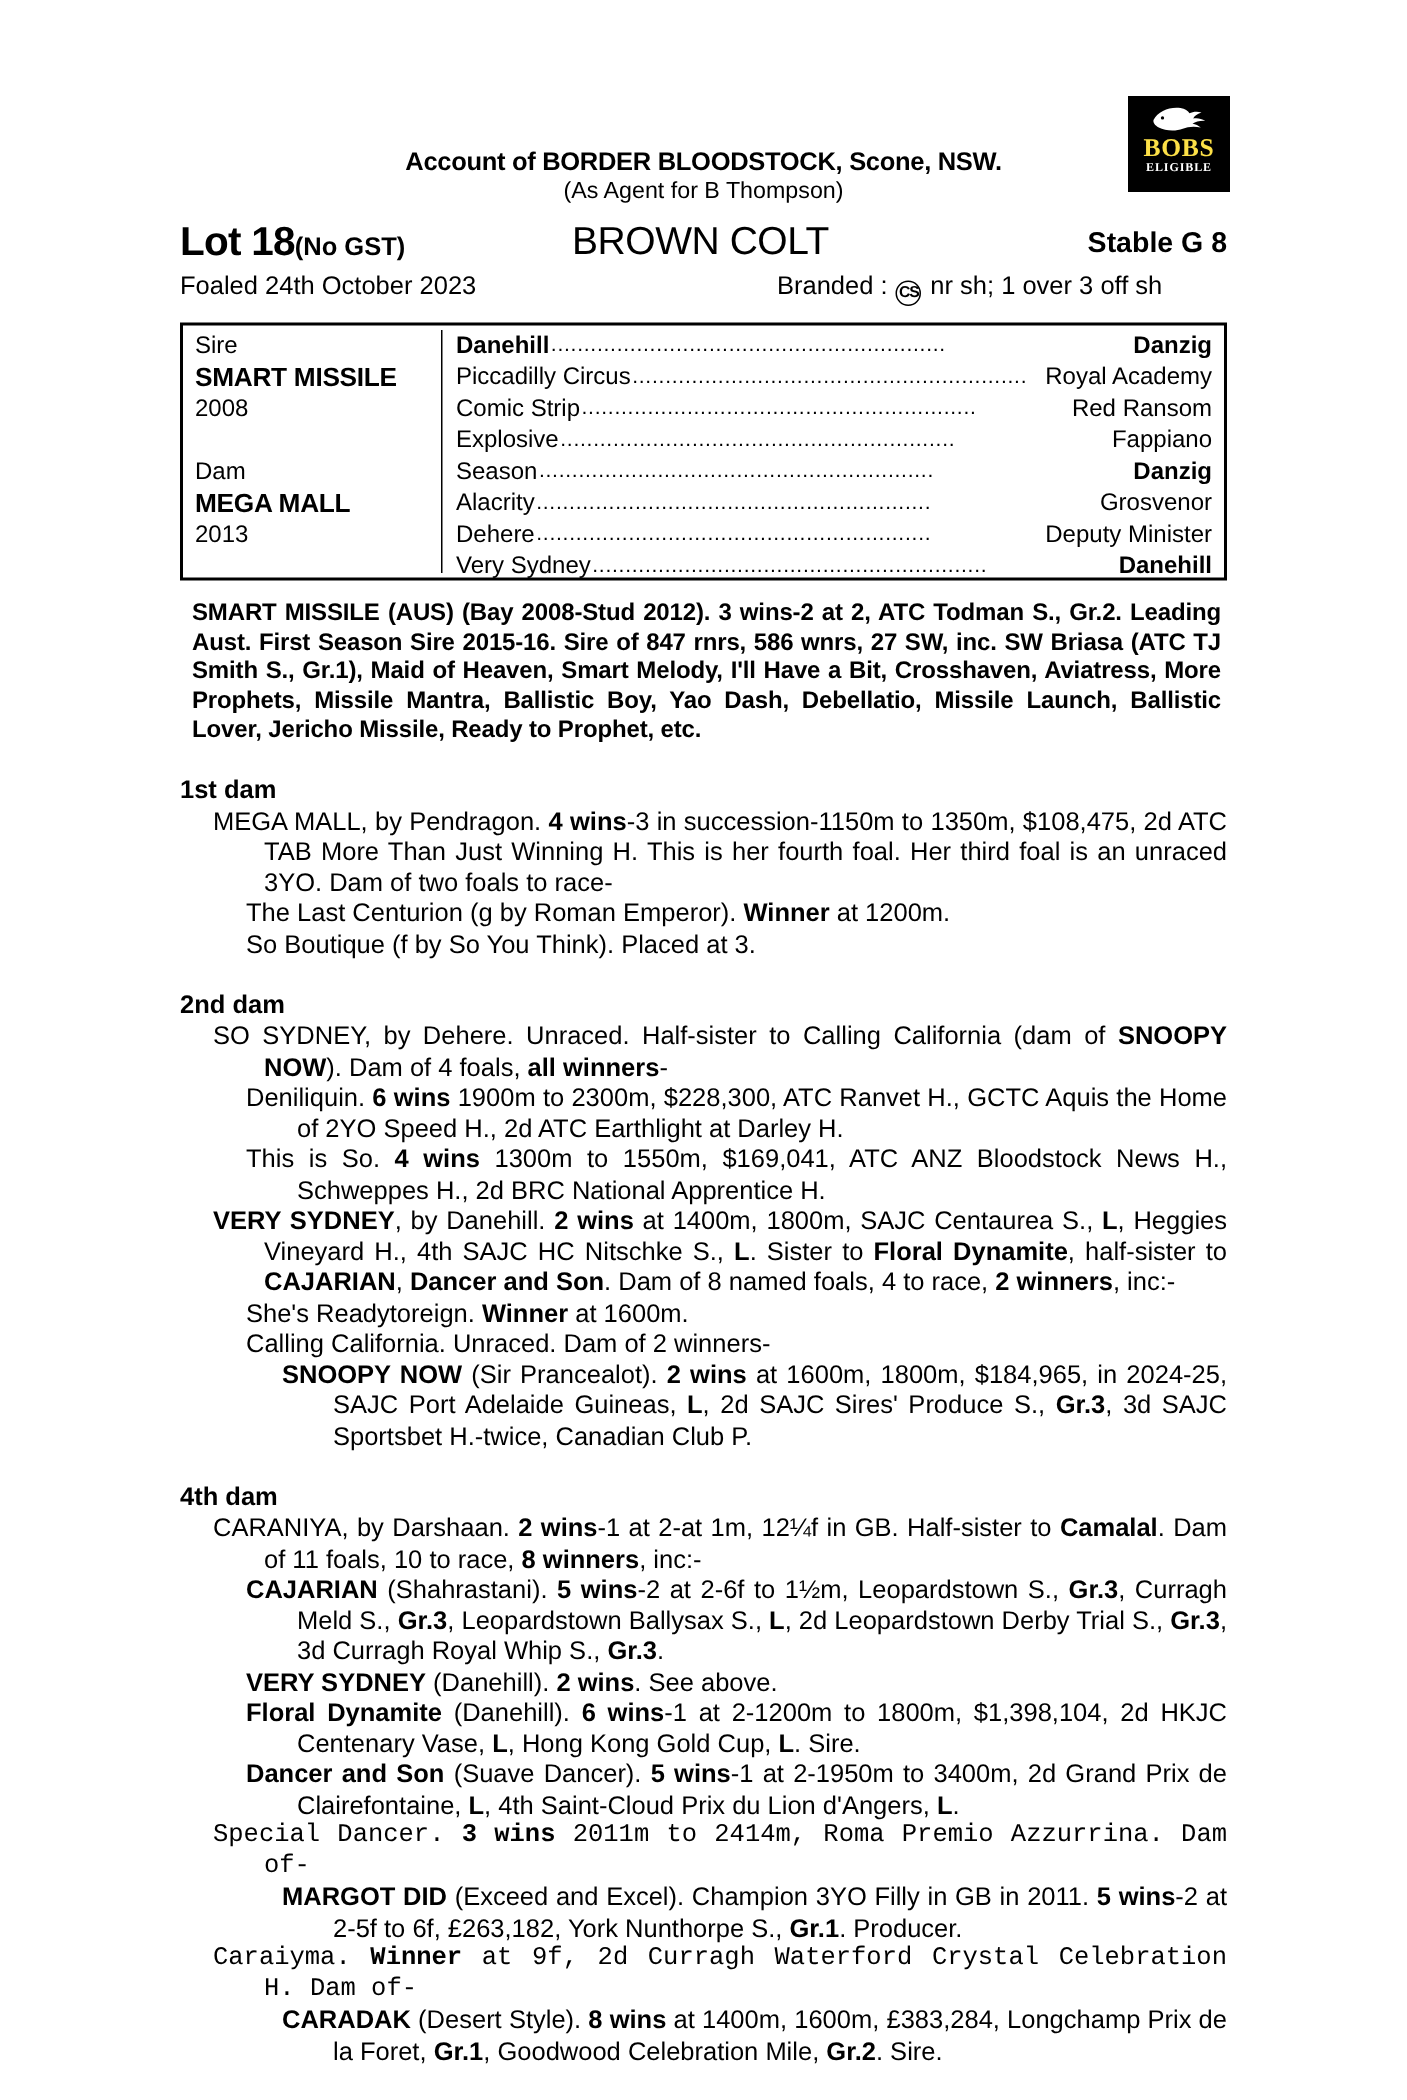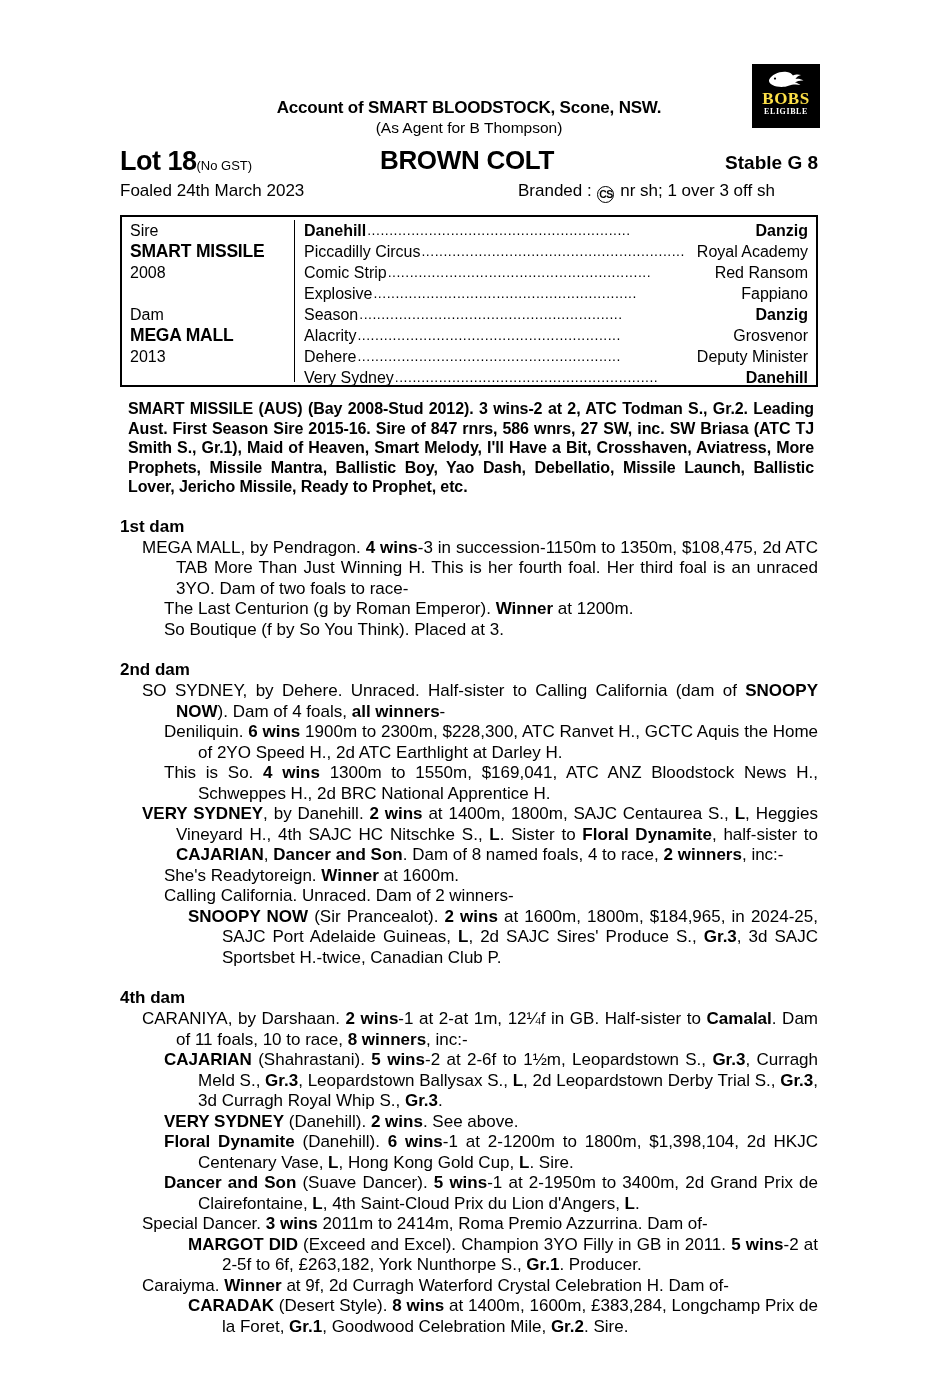--- a/index.html
+++ b/index.html
@@ -82,30 +82,30 @@
     left: 0;
     bottom: 0;
     white-space: nowrap;
   }
   .lot-num {
     font-weight: bold;
     font-size: 27px;
     letter-spacing: -0.5px;
   }
   .lot-gst {
-    font-size: 13px;
-    font-weight: normal;
+    font-size: 17px;
+    font-weight: bold;
   }
   .colt-title {
     position: absolute;
     left: 0;
     right: 4px;
     bottom: 1px;
     text-align: center;
-    font-weight: bold;
+    font-weight: normal;
     font-size: 26px;
     letter-spacing: -0.3px;
   }
   .stable {
     position: absolute;
     right: 0;
     bottom: 3px;
     font-weight: bold;
     font-size: 19px;
     white-space: nowrap;
@@ -202,52 +202,52 @@
     margin-top: 20px;
     margin-bottom: 1px;
   }
   .para {
     font-size: 17px;
     line-height: 20.5px;
     text-align: justify;
     text-justify: inter-word;
   }
   .hang-b { padding-left: 56px; text-indent: -34px; }
-  .lvl1 { margin-left: 0px; }
+  .lvl1 { margin-left: 0px; font-family: Liberation Mono, monospace; }
   .lvl2 { margin-left: 22px; }
   .lvl3 { margin-left: 46px; }
   .nojust { text-align: left; }
 </style>
 </head>
 <body>
 
 <div class="bobs-logo">
   <svg class="bobs-horse" viewBox="0 0 46 20">
     <path fill="#ffffff" d="M6 11 C9 5, 17 2, 24 3 C27 3.4, 29 5, 30 6.5 C32 5.5, 35 5, 38 6 C35 7, 33 8.5, 32.5 10 C35 9.5, 38 10, 40.5 11.5 C37 11.3, 34 12, 32 13.5 C34 13.8, 36 14.8, 37.5 16 C33.5 15, 29 15.3, 25.5 16.8 C21 18.6, 14 18.4, 9.5 16 C7 14.6, 5.6 12.8, 6 11 Z"></path>
     <circle fill="#000000" cx="12" cy="9.6" r="1.1"></circle>
   </svg>
   <div class="bobs-word">BOBS</div>
   <div class="bobs-sub">ELIGIBLE</div>
 </div>
 
 <div class="page">
 
-  <div class="account-line">Account of SMART BLOODSTOCK, Scone, NSW.</div>
+  <div class="account-line">Account of BORDER BLOODSTOCK, Scone, NSW.</div>
   <div class="agent-line">(As Agent for B Thompson)</div>
 
   <div class="lot-row">
     <div class="lot-left">
       <span class="lot-num">Lot 18</span><span class="lot-gst">(No GST)</span>
     </div>
     <div class="colt-title">BROWN COLT</div>
     <div class="stable">Stable G 8</div>
   </div>
 
   <div class="foaled-row">
-    <div class="foaled-left">Foaled 24th March 2023</div>
+    <div class="foaled-left">Foaled 24th October 2023</div>
     <div class="branded-right">
       <span>Branded :</span>
       <span class="brand-mark">CS</span>
       <span>nr sh; 1 over 3 off sh</span>
     </div>
   </div>
 
   <div class="ped-table">
     <div class="ped-col col-a">
       <div class="ped-line">Sire</div>

